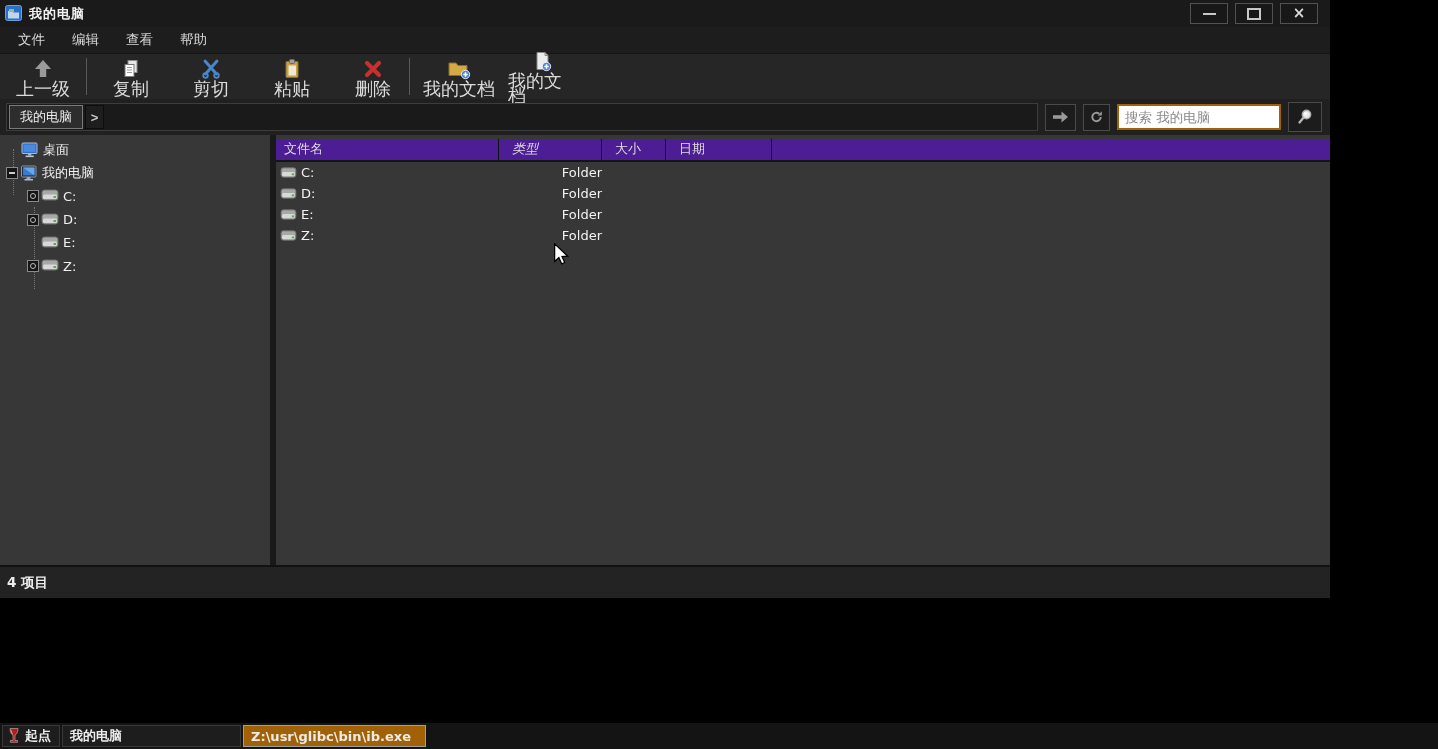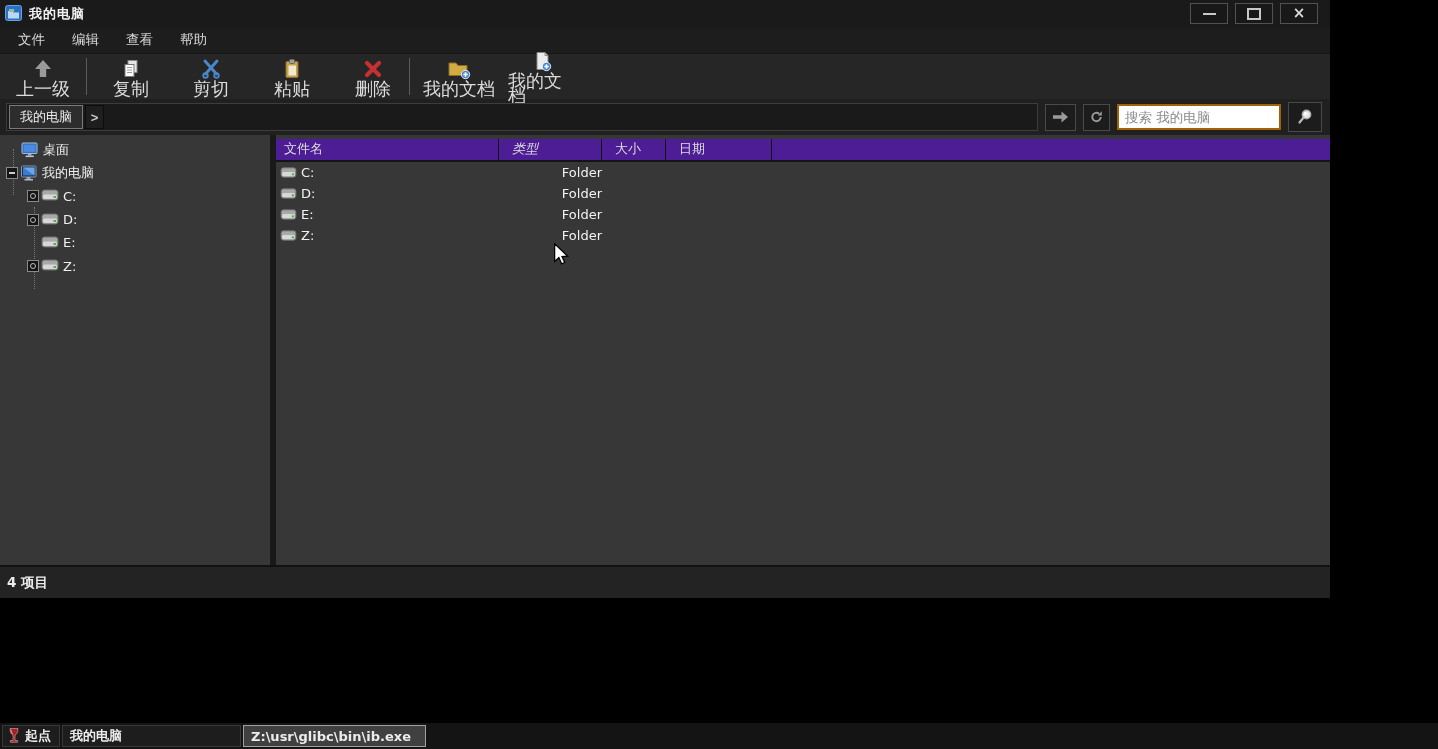--- a/index.html
+++ b/index.html
@@ -86,21 +86,21 @@
 
   
   .taskbar{position:absolute;left:0;top:723px;width:1438px;height:26px;background:#141414;
            display:flex;align-items:center;padding-left:2px;box-sizing:border-box;gap:2px;}
   .task-start{height:22px;display:flex;align-items:center;gap:5px;padding:0 8px 0 5px;
               background:#1d1d1d;border:1px solid #383838;box-sizing:border-box;
               font-size:13px;color:#ececec;font-weight:bold;}
   .task-btn{height:22px;display:flex;align-items:center;padding-left:7px;box-sizing:border-box;
             background:#1d1d1d;border:1px solid #383838;font-size:13px;color:#ececec;font-weight:bold;}
   .tb-w1{width:179px;}
-  .tb-w2{width:183px;background:#404040;border:1px solid #a0a0a0;}
+  .tb-w2{width:183px;background:#a16207;border:1px solid #a0a0a0;}
 
   .cursor{position:absolute;left:553px;top:243px;pointer-events:none;}
 </style>
 </head>
 <body>
 
 <div class="stage">
 
   <div class="window">
 

